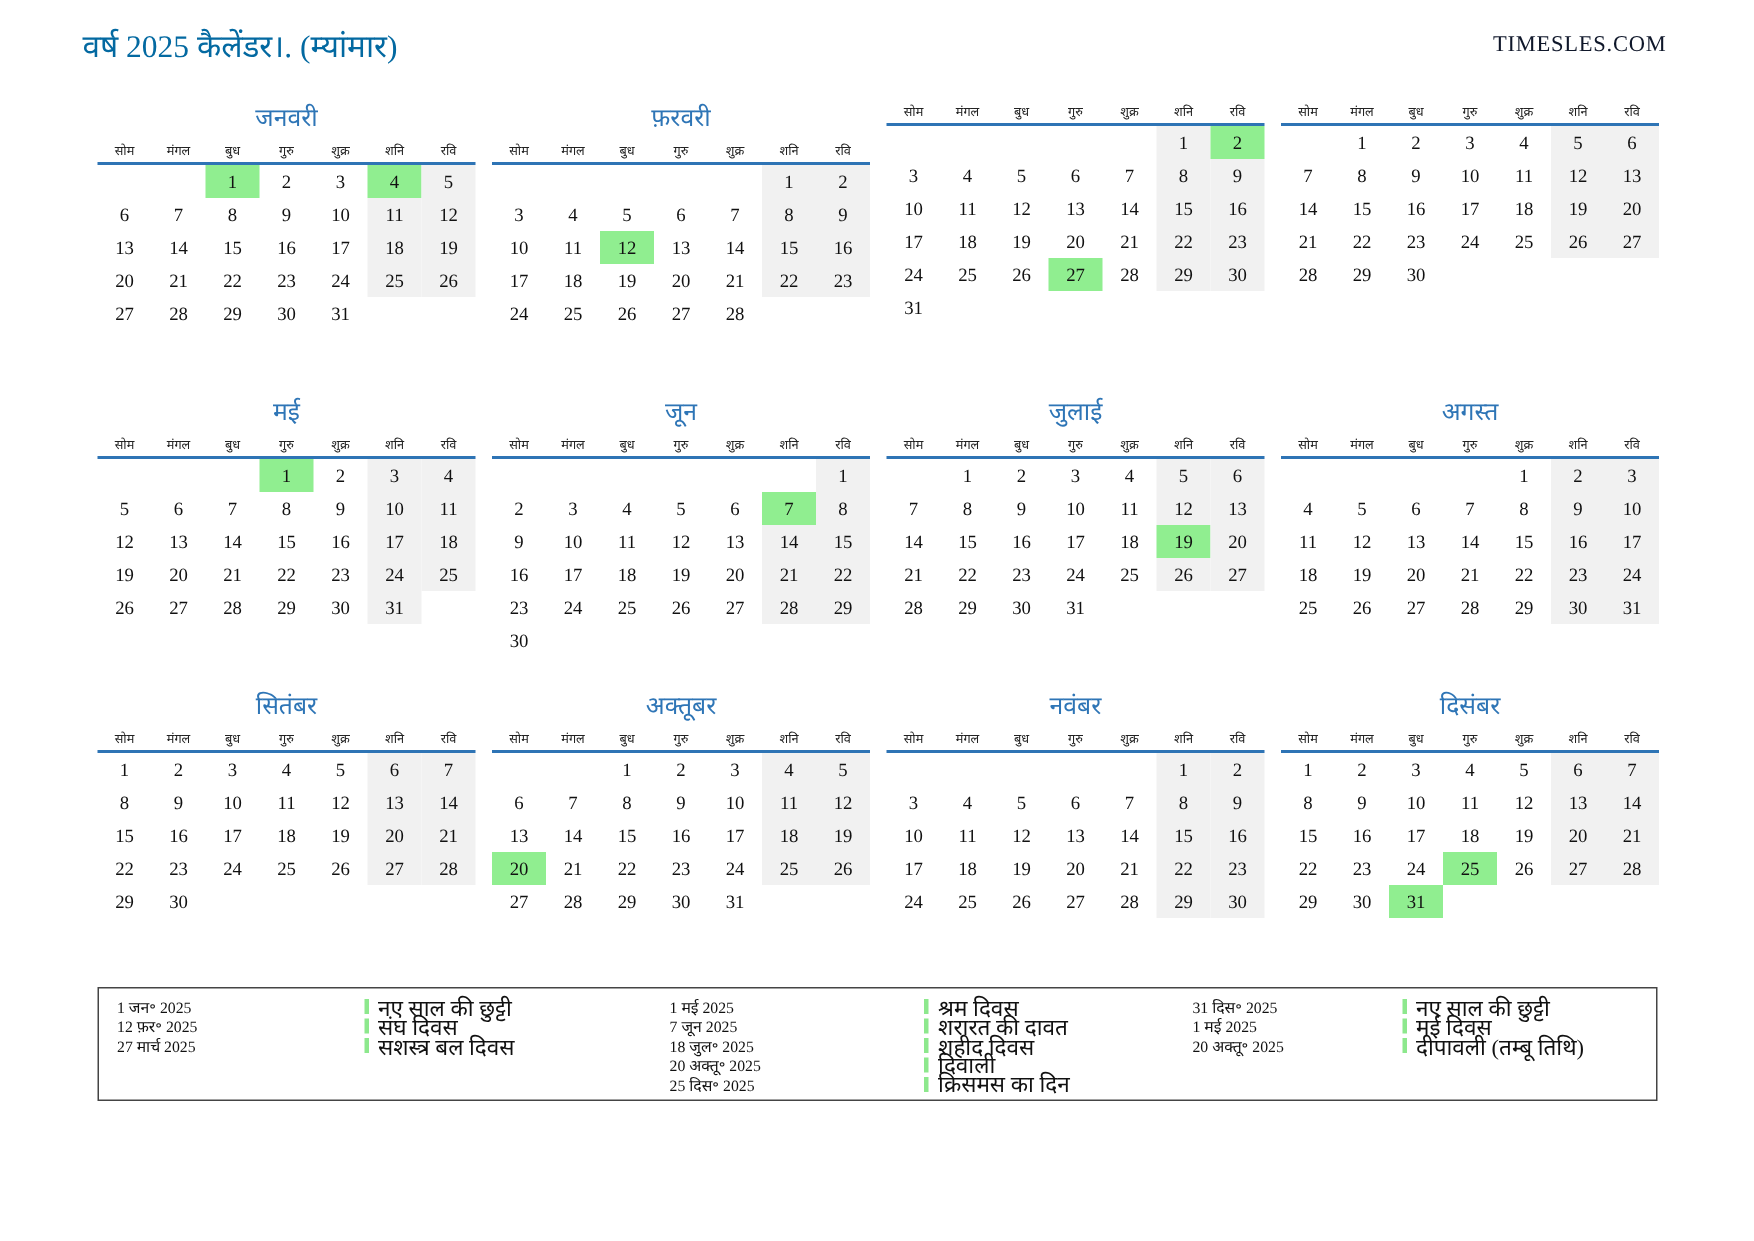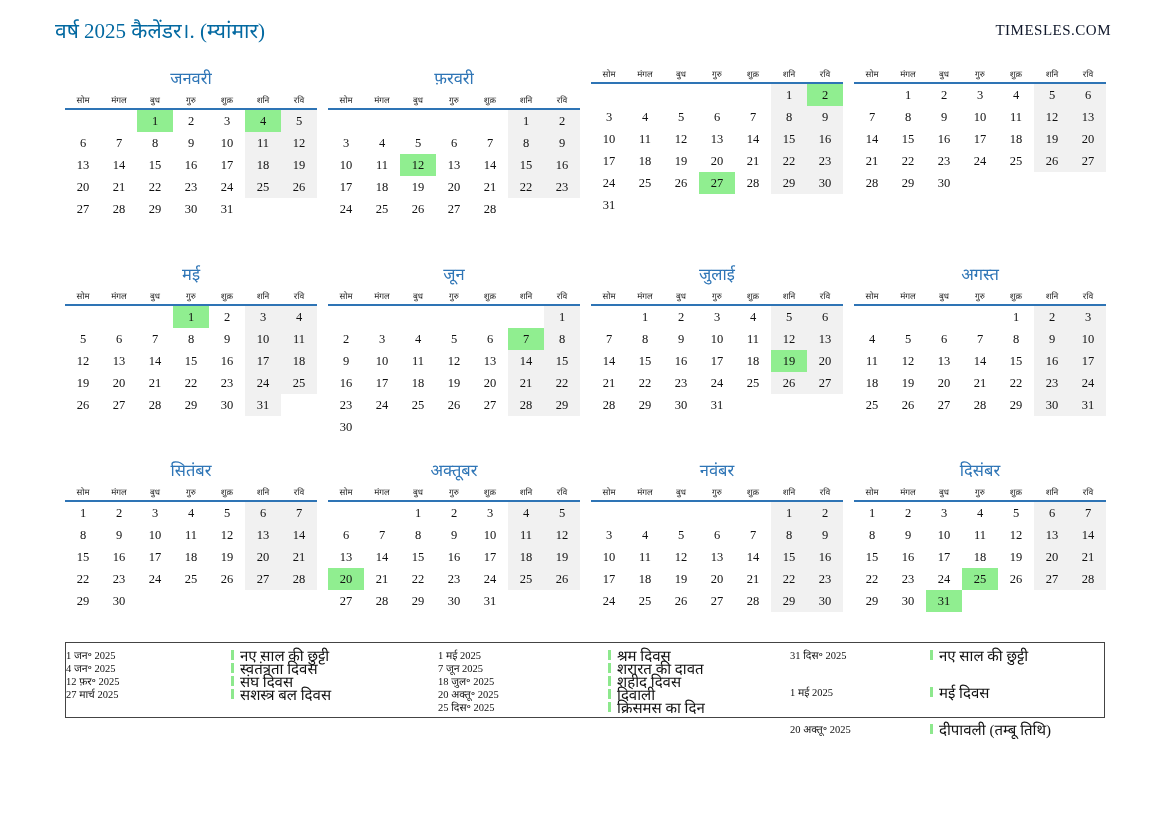--- a/index.html
+++ b/index.html
@@ -37,28 +37,28 @@
   .dates-grid {
     display: grid; grid-template-columns: repeat(7, 36px);
     grid-auto-rows: 22px;
   }
   .day-cell {
     text-align: center; line-height: 22px; font-size: 12.5px; color: #111;
   }
   .day-cell.weekend { background: #F1F1F1; }
   .day-cell.highlight { background: #90EE90; }
   .legend-box {
-    margin: 8px 0 0 65px; width: 1040px; height: 76px;
+    margin: 24px 0 0 65px; width: 1040px; height: 76px;
     border: 1px solid #444;
-    display: flex; padding: 6px 4px 5px 0;
+    display: flex; padding: 6px 4px 5px 12px;
   }
   .legend-group { display: flex; flex-direction: column; }
   .legend-group.g0 { width: 372px; }
   .legend-group.g1 { width: 352px; }
-  .legend-group.g2 { width: 308px; gap: 24px; }
+  .legend-group.g2 { width: 308px; }
   .legend-entry { display: flex; height: 12.8px; align-items: center; }
   .legend-date { font-size: 10.5px; color: #111; }
   .g0 .legend-date { width: 165px; }
   .g1 .legend-date { width: 170px; }
   .g2 .legend-date { width: 140px; }
   .legend-name { display: flex; align-items: center; font-size: 15px; color: #111; }
   .marker-bar {
     display: inline-block; width: 3px; height: 10px;
     background: #8DE88D; margin-right: 6px;
   }
@@ -639,24 +639,20 @@
     </div>
   </div>
 
 <div class="legend-box" id="legend">
     <div class="legend-group g0">
       <div class="legend-entry">
         <span class="legend-date">1 जन॰ 2025</span>
         <span class="legend-name"><span class="marker-bar"></span>नए साल की छुट्टी</span>
       </div>
       <div class="legend-entry">
-        <span class="legend-date">4 जन॰ 2025</span>
-        <span class="legend-name"><span class="marker-bar"></span>स्वतंत्रता दिवस</span>
-      </div>
-      <div class="legend-entry">
         <span class="legend-date">12 फ़र॰ 2025</span>
         <span class="legend-name"><span class="marker-bar"></span>संघ दिवस</span>
       </div>
       <div class="legend-entry">
         <span class="legend-date">27 मार्च 2025</span>
         <span class="legend-name"><span class="marker-bar"></span>सशस्त्र बल दिवस</span>
       </div>
     </div>
     <div class="legend-group g1">
       <div class="legend-entry">

